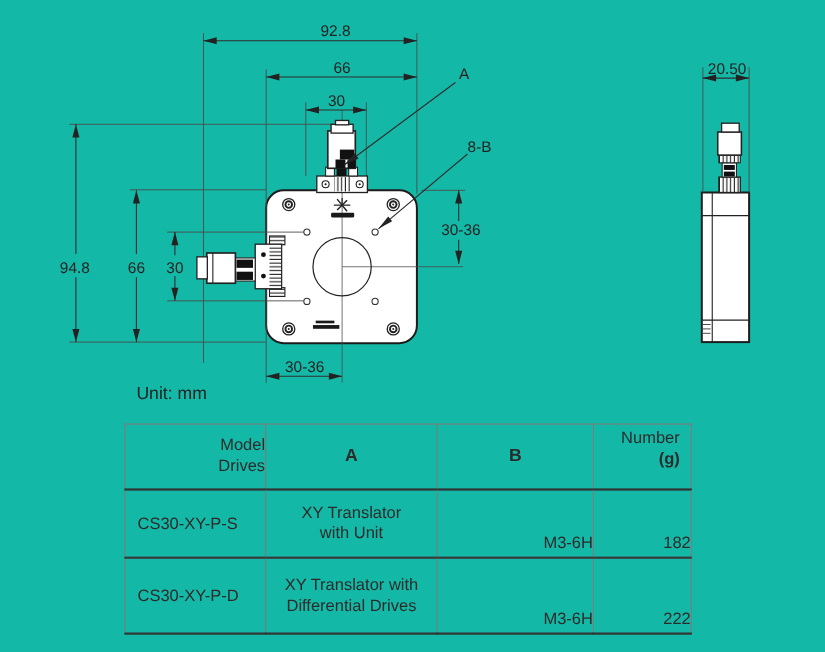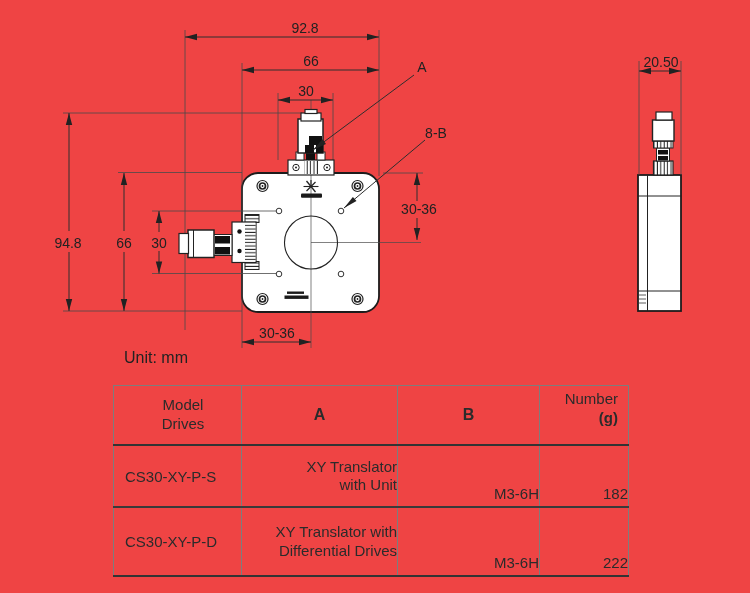--- a/index.html
+++ b/index.html
@@ -1,30 +1,30 @@
 <!DOCTYPE html>
 <html><head>
 <meta charset="utf-8">
 <style>
   html,body{margin:0;padding:0;background:#ffffff;}
-  #page{position:relative;width:750px;height:593px;background:#ef4444;overflow:hidden;
+  #page{position:relative;width:750px;height:593px;background:#14b8a6;overflow:hidden;
         font-family:"Liberation Sans",sans-serif;color:#222;}
   svg text{font-family:"Liberation Sans",sans-serif;font-size:14px;fill:#222;}
   svg text.unit{font-size:16px;}
   
   #spec-table{position:absolute;left:113px;top:385px;width:515px;height:192px;
               border-collapse:collapse;table-layout:fixed;font-size:15px;color:#2b2b2b;}
   #spec-table td,#spec-table th{border:1px solid #7d7d7d;padding:0;overflow:hidden;}
   #spec-table tr.hdr td{border-bottom:2px solid #333;}
   #spec-table tr.r td{border-top:2px solid #3a3a3a;}
   #spec-table{border:1px solid #6b6b6b;border-bottom:2px solid #333;}
   .c-model{text-align:left;padding-left:11px !important;}
-  .c-a{text-align:right;line-height:1.22;}
+  .c-a{text-align:center;line-height:1.22;}
   .c-b,.c-w{text-align:right;vertical-align:bottom;padding-bottom:4px !important;}
-  .h-model{text-align:center;padding-left:11px !important;font-weight:normal;line-height:1.25;vertical-align:middle;}
+  .h-model{text-align:right;padding-left:11px !important;font-weight:normal;line-height:1.25;vertical-align:middle;}
   .h-ab{text-align:center;font-weight:bold;font-size:16px;vertical-align:middle;}
   .h-w{text-align:right;padding-right:10px !important;vertical-align:top;padding-top:4px !important;line-height:1.25;}
   .h-w .gbold{font-weight:bold;}
   .lineblock{display:block;}
 </style>
 </head>
 <body>
 
 <div id="page">
 

